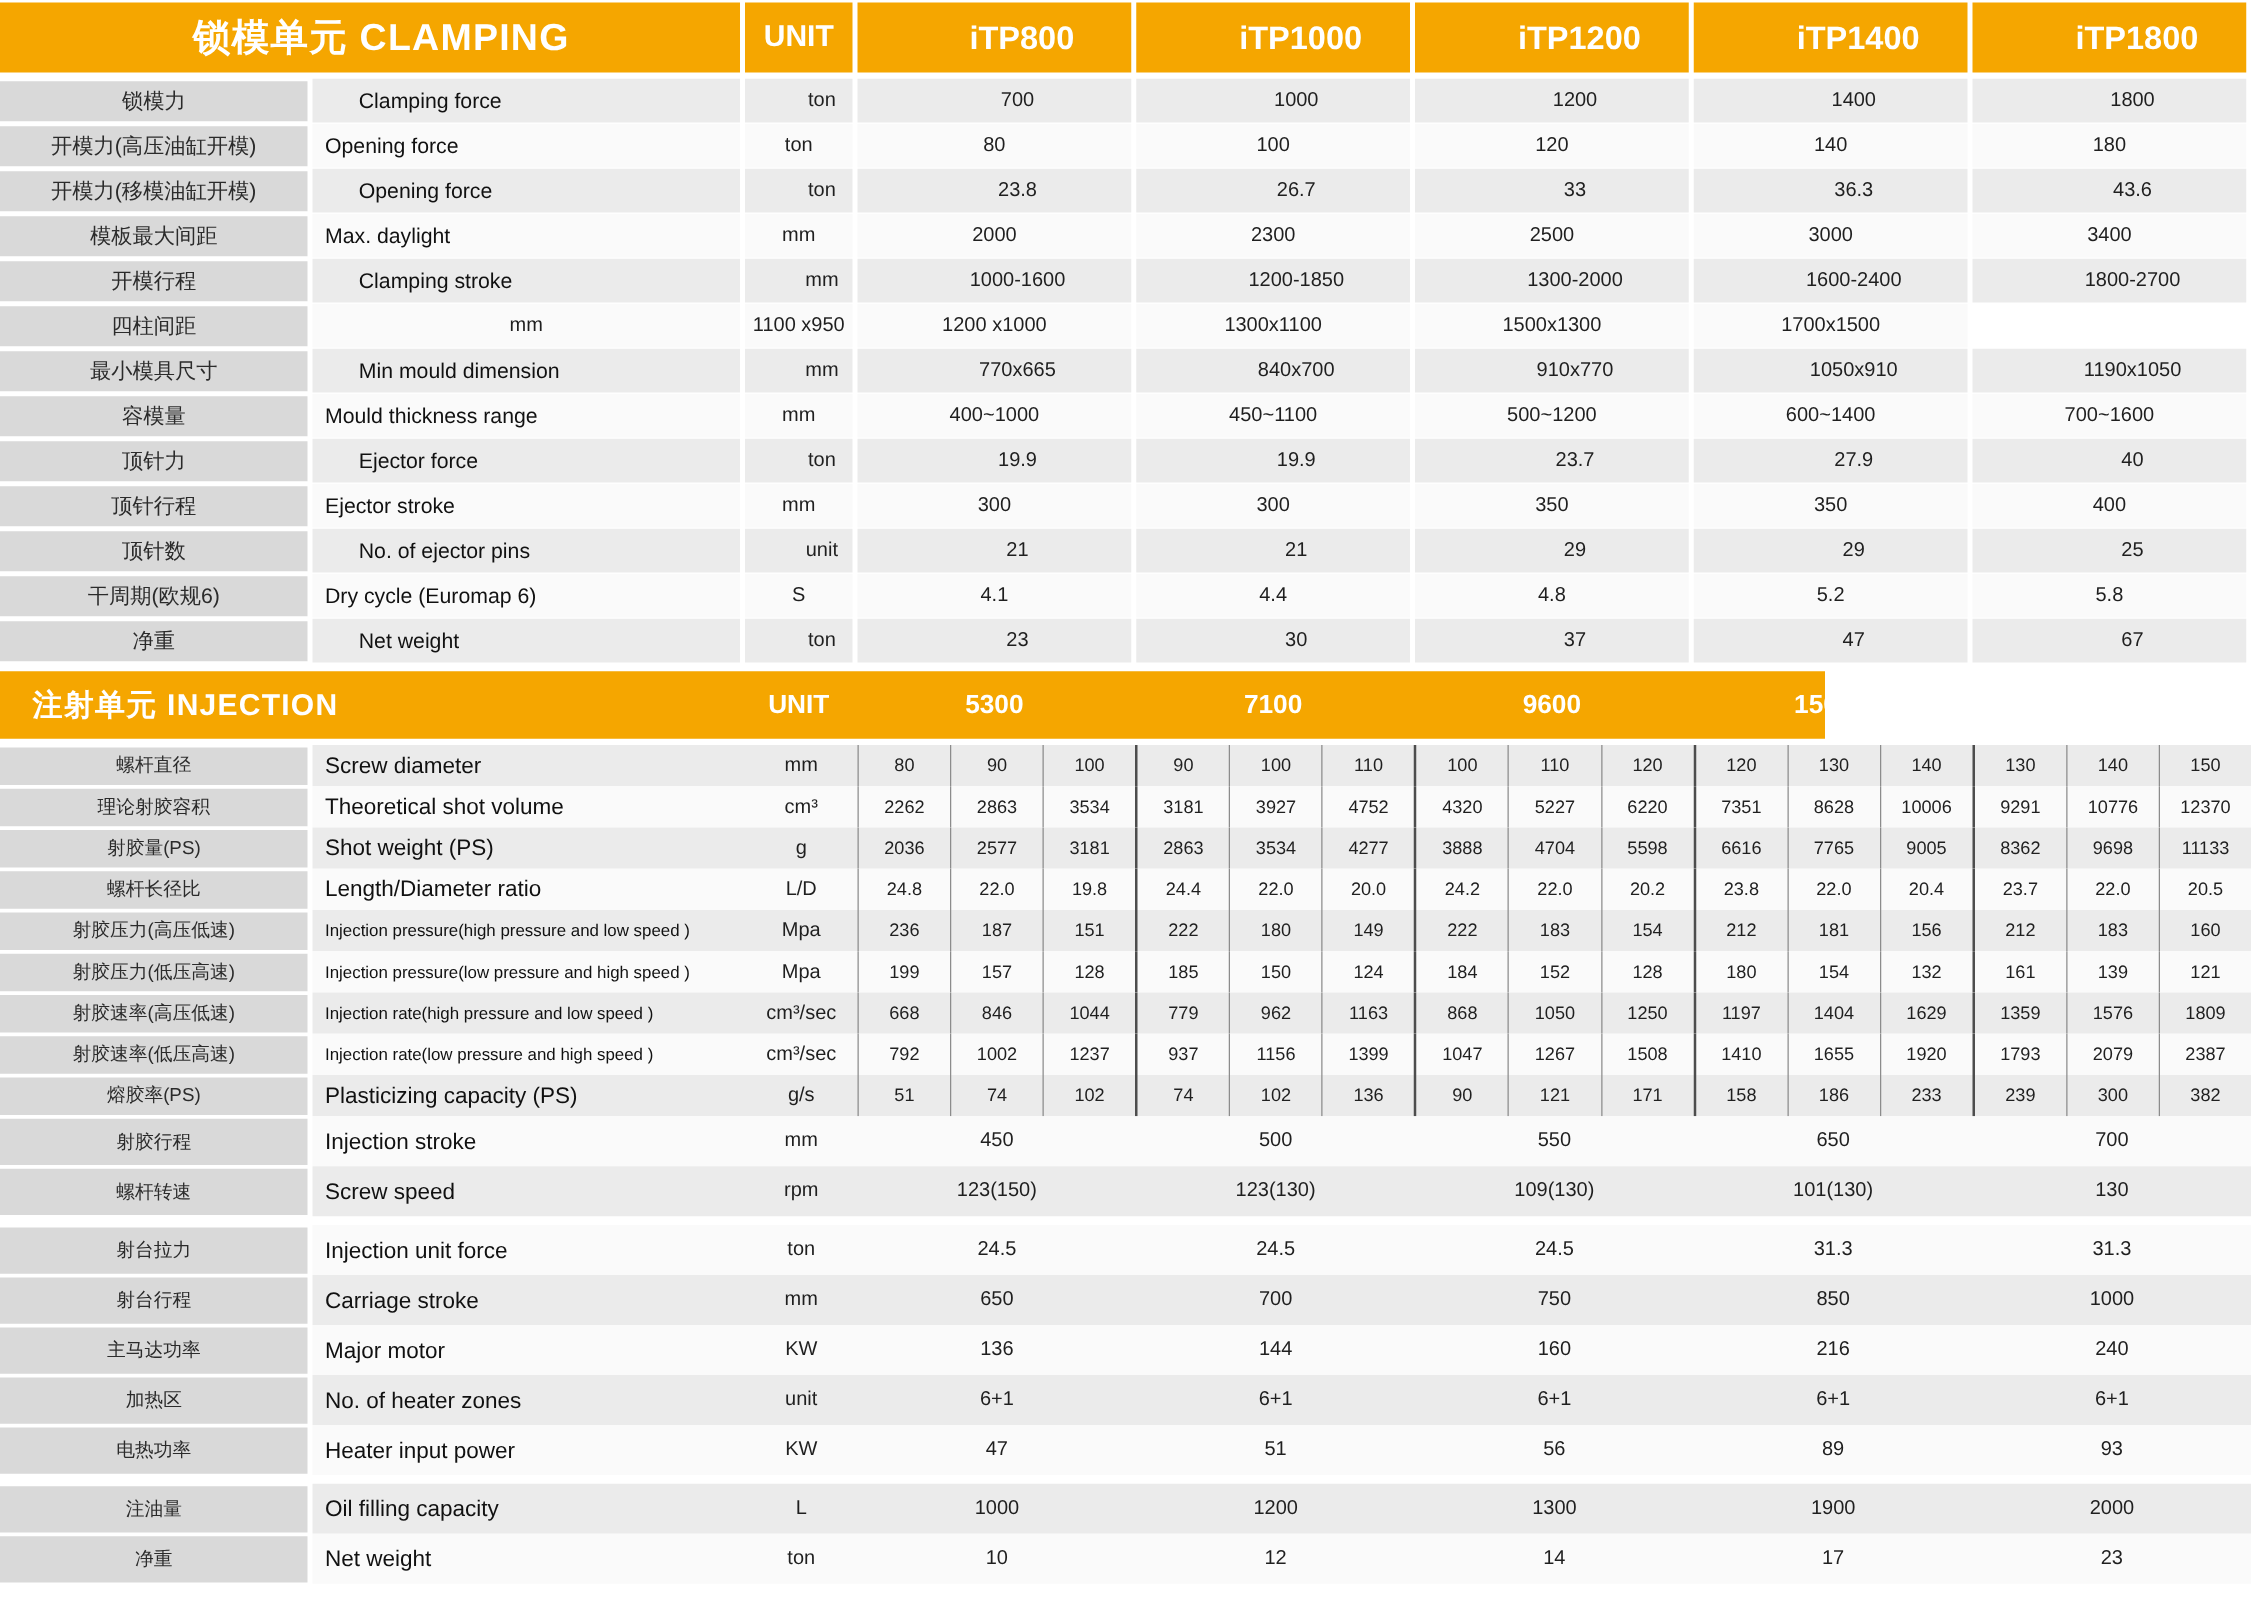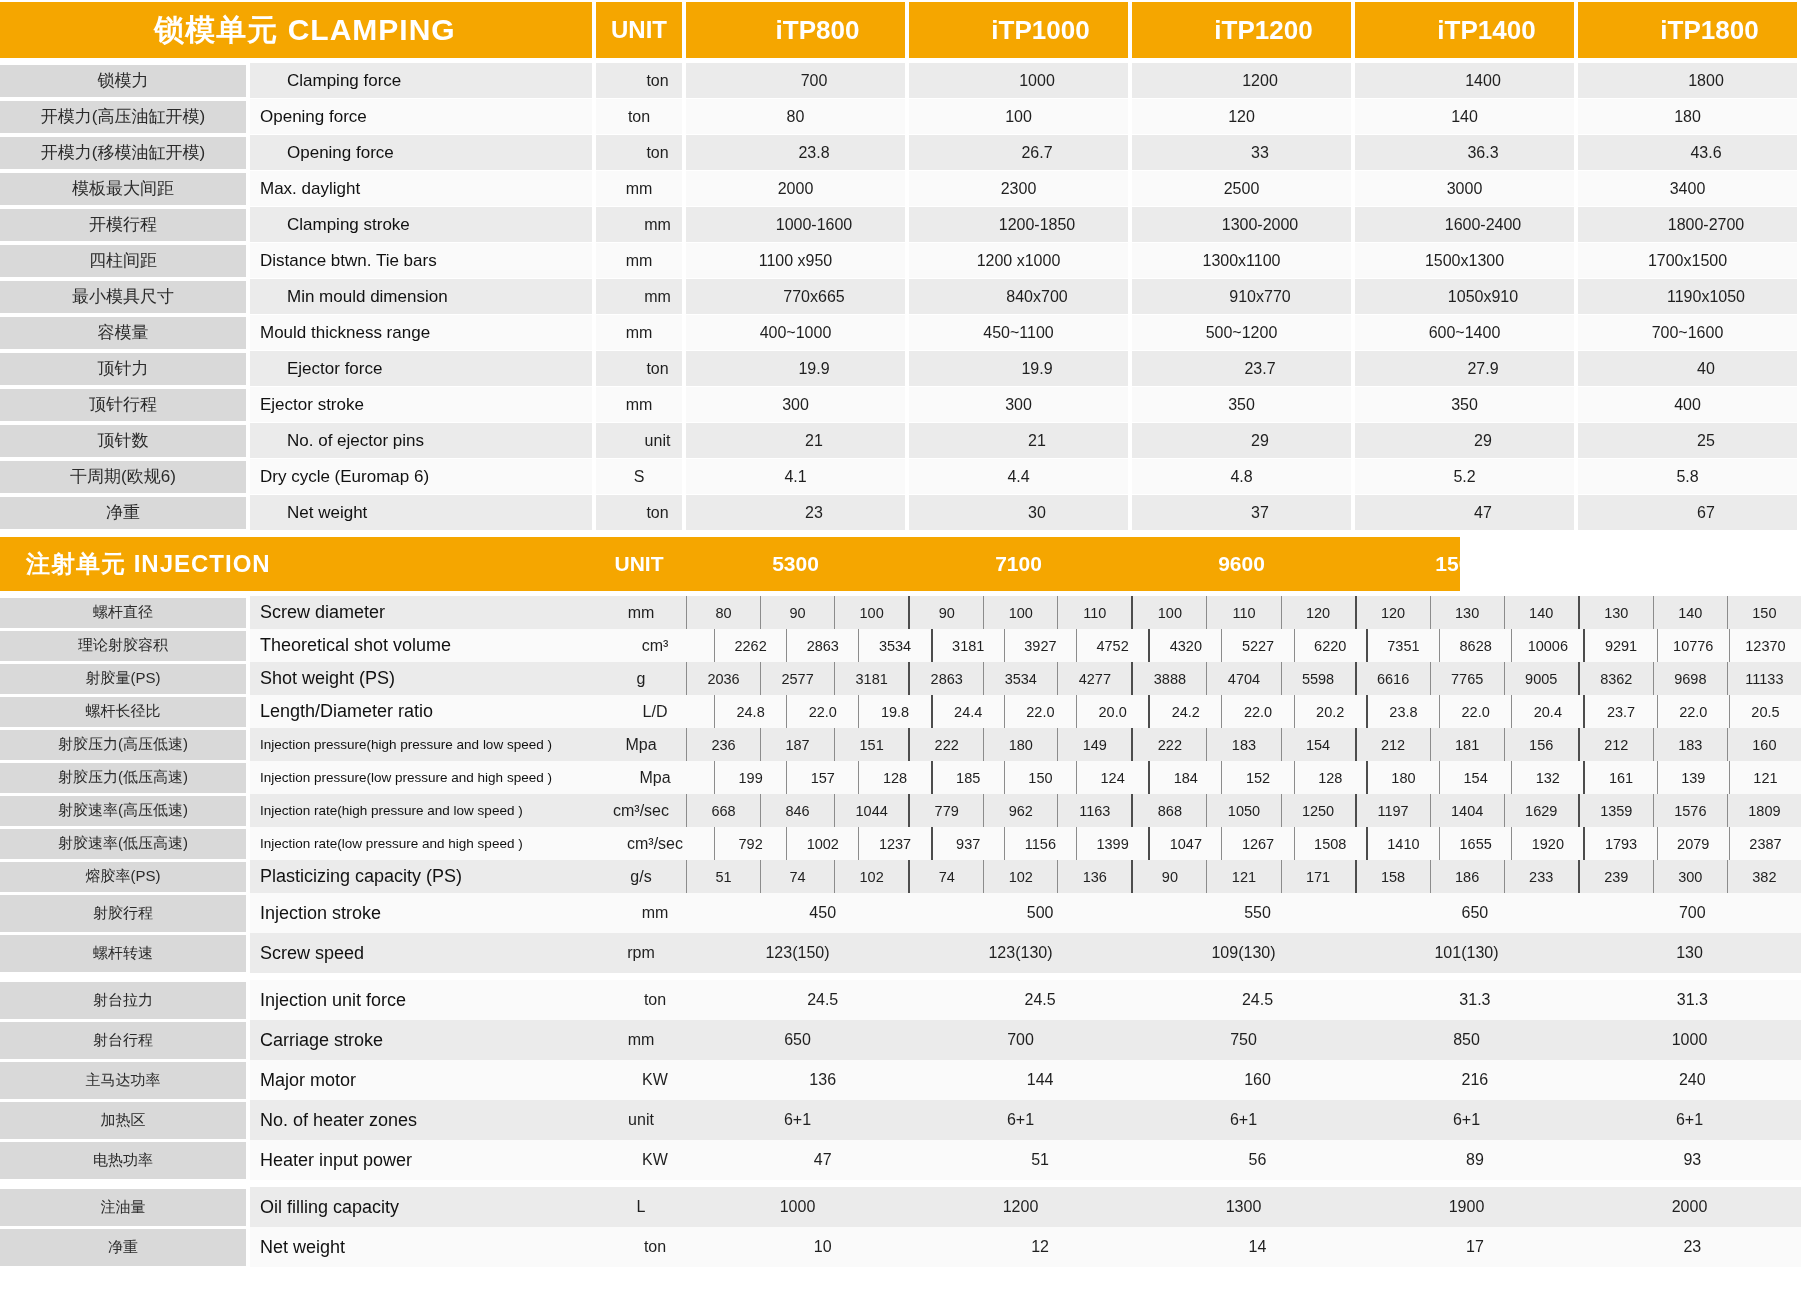--- a/index.html
+++ b/index.html
@@ -35,21 +35,21 @@
   
   .inj-band { height:54px; margin:7px 0 5px; background:var(--accent); color:#fff; font-weight:bold; }
   .inj-title { grid-column:1/3; display:flex; align-items:center; padding-left:26px; font-size:24px; letter-spacing:1px; }
   .inj-unit, .inj-cap { display:flex; align-items:center; justify-content:center; font-size:21px; }
 
   
   .irow { display:grid; grid-template-columns:246px 1551px; column-gap:4px; }
   .irow .cell-cn { background:var(--label); margin:1.5px 0; display:flex; align-items:center;
                    justify-content:center; font-size:15px; color:#2b2b2b; }
   .irow.shade .band { background:var(--shade); }
-  .irow.plain .band { background:var(--plain);gap:14px; }
+  .irow.plain .band { background:var(--plain); }
   .band { display:flex; align-items:stretch; }
   .b-en  { width:346px; display:flex; align-items:center; padding-left:10px; font-size:18px; color:#111; }
   .b-en.small { font-size:13.5px; }
   .b-unit { width:90px; display:flex; align-items:center; justify-content:center; font-size:16px; }
   .b-vals { flex:1; display:flex; }
   .mrow { height:33px; }
   .mrow .m-cell { flex:1; display:flex; align-items:center; justify-content:center;
                   font-size:14.5px; border-left:1px solid #8c8c8c; }
   .mrow .m-cell.group-start { border-left:2px solid #4d4d4d; }
   .srow { height:40px; }
@@ -118,21 +118,20 @@
         <div class="cell-en">Clamping stroke</div>
         <div class="cell-unit">mm</div>
         <div class="cell-val">1000-1600</div>
         <div class="cell-val">1200-1850</div>
         <div class="cell-val">1300-2000</div>
         <div class="cell-val">1600-2400</div>
         <div class="cell-val">1800-2700</div>
       </div>
       <div class="grid crow plain">
         <div class="cell-cn">四柱间距</div>
-        <div class="cell-en">Distance btwn. Tie bars</div>
         <div class="cell-unit">mm</div>
         <div class="cell-val">1100 x950</div>
         <div class="cell-val">1200 x1000</div>
         <div class="cell-val">1300x1100</div>
         <div class="cell-val">1500x1300</div>
         <div class="cell-val">1700x1500</div>
       </div>
       <div class="grid crow shade">
         <div class="cell-cn">最小模具尺寸</div>
         <div class="cell-en">Min mould dimension</div>

